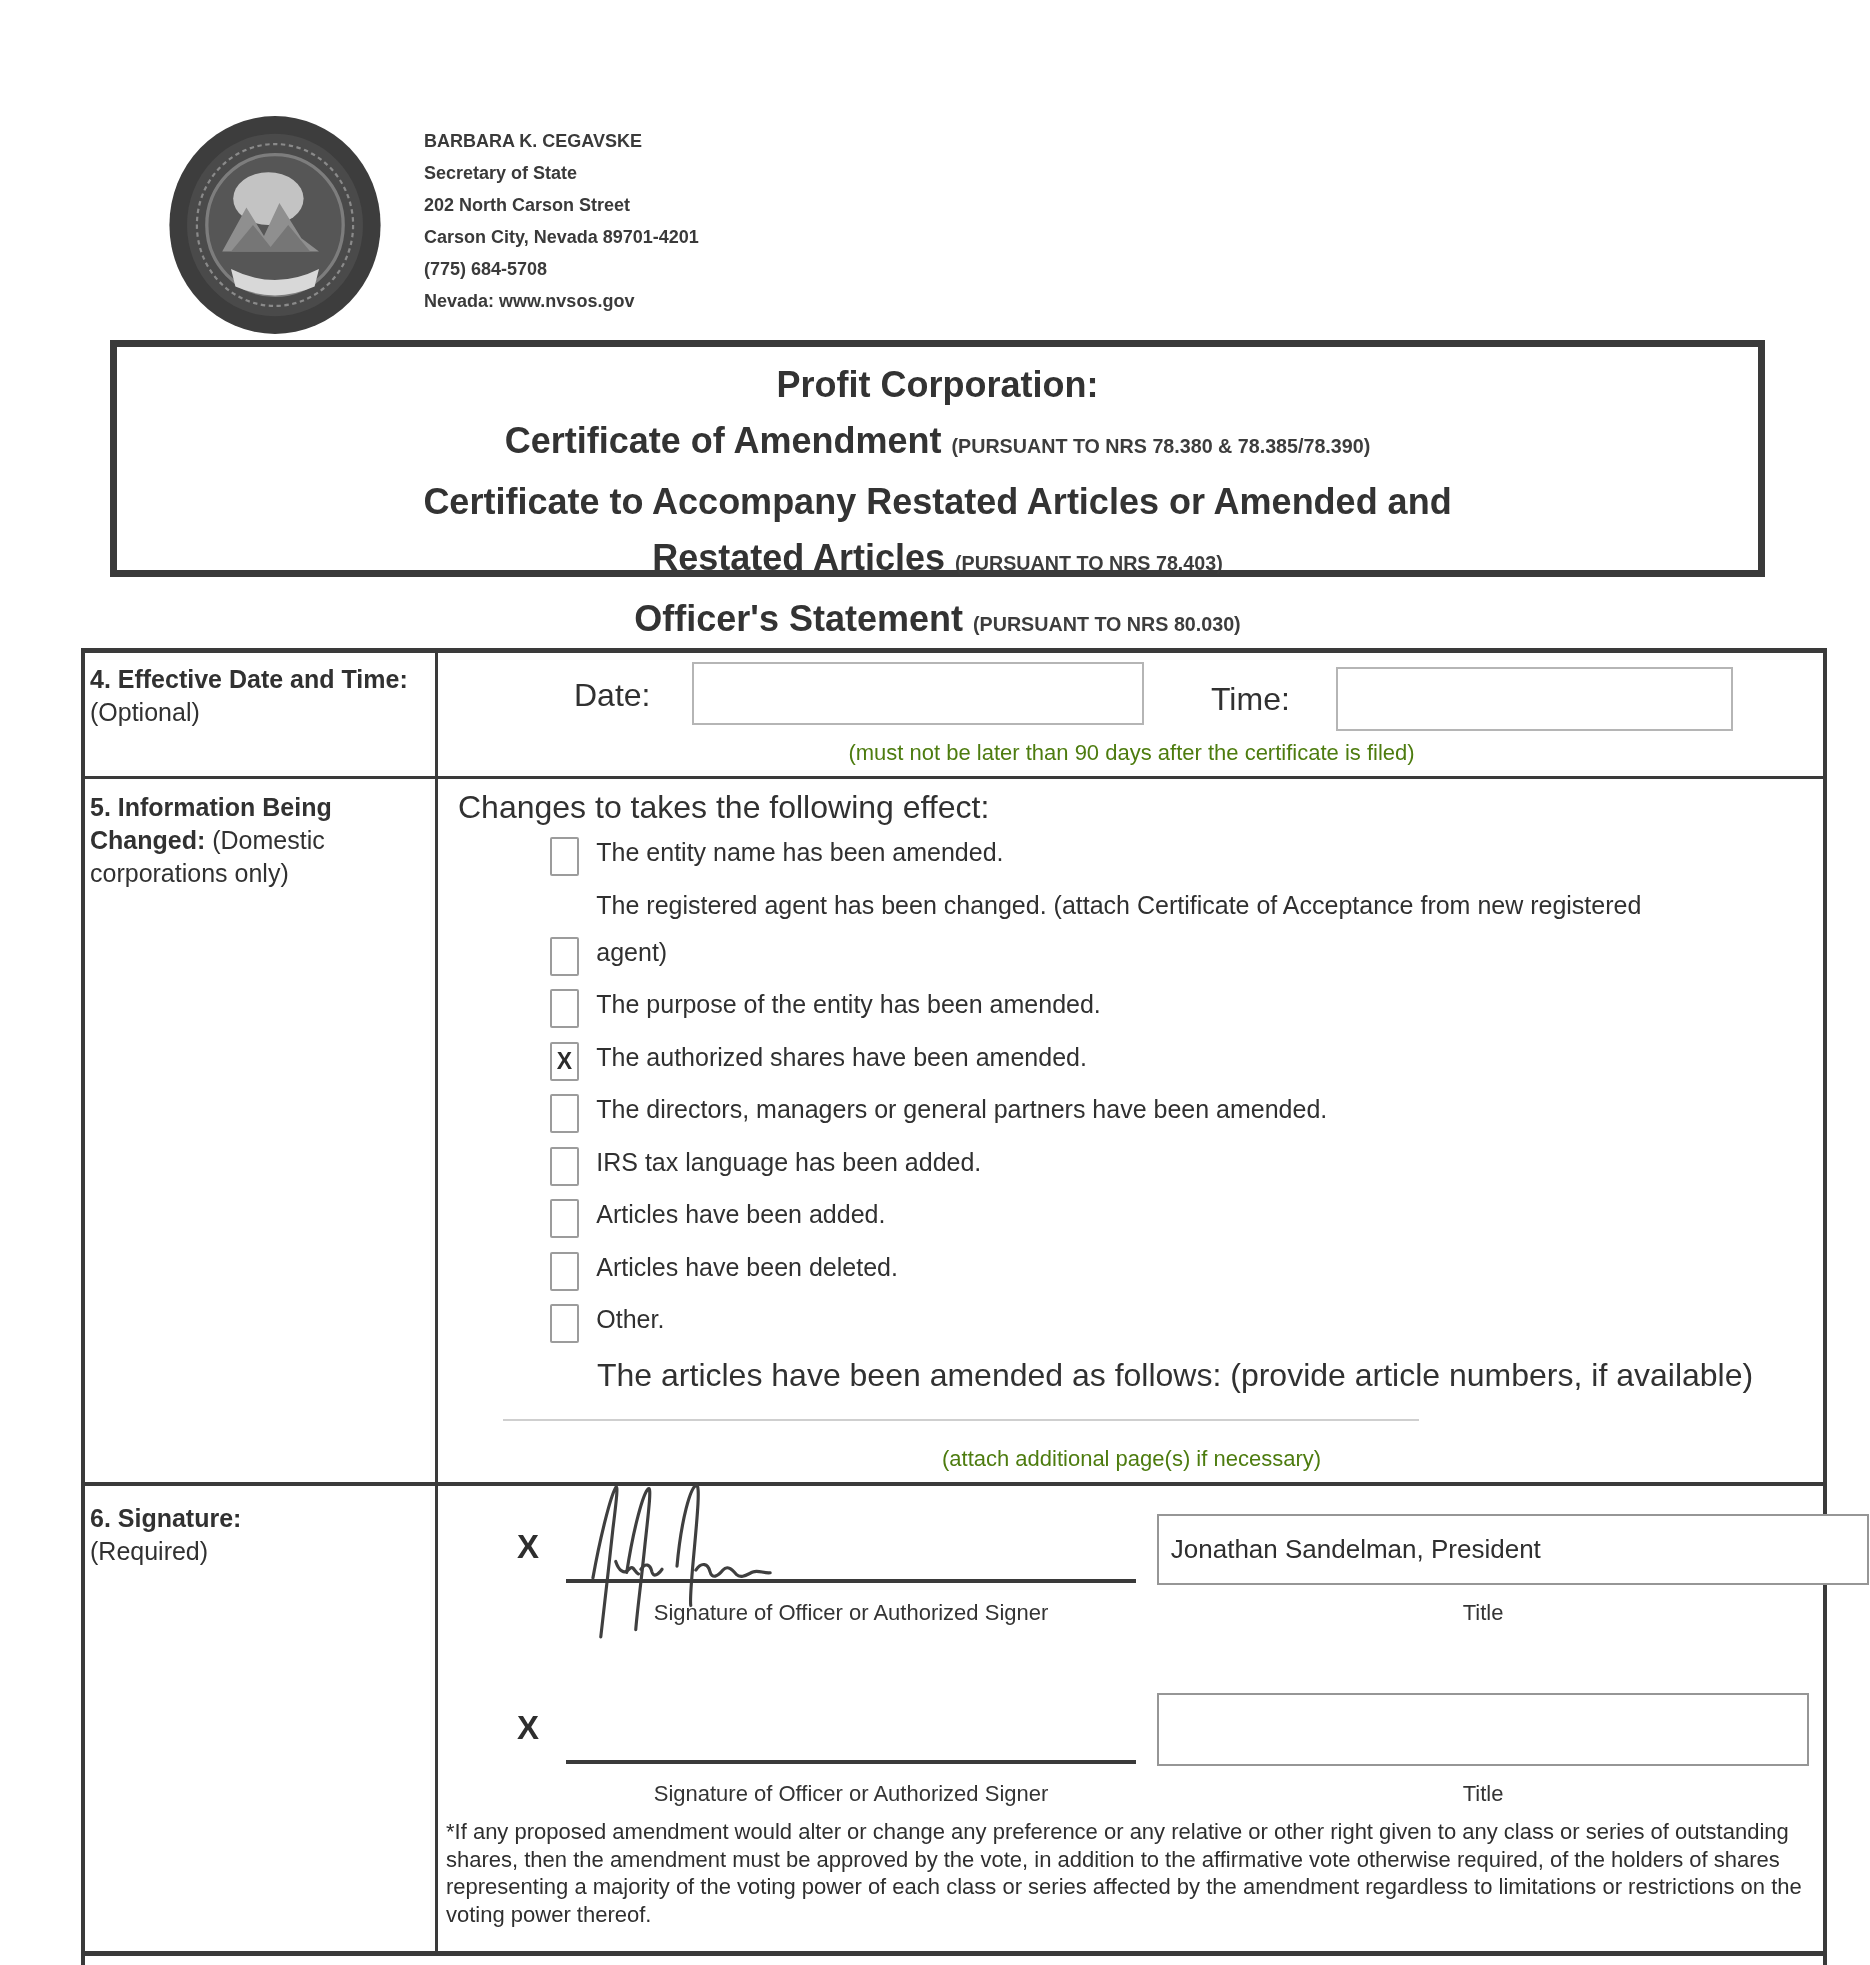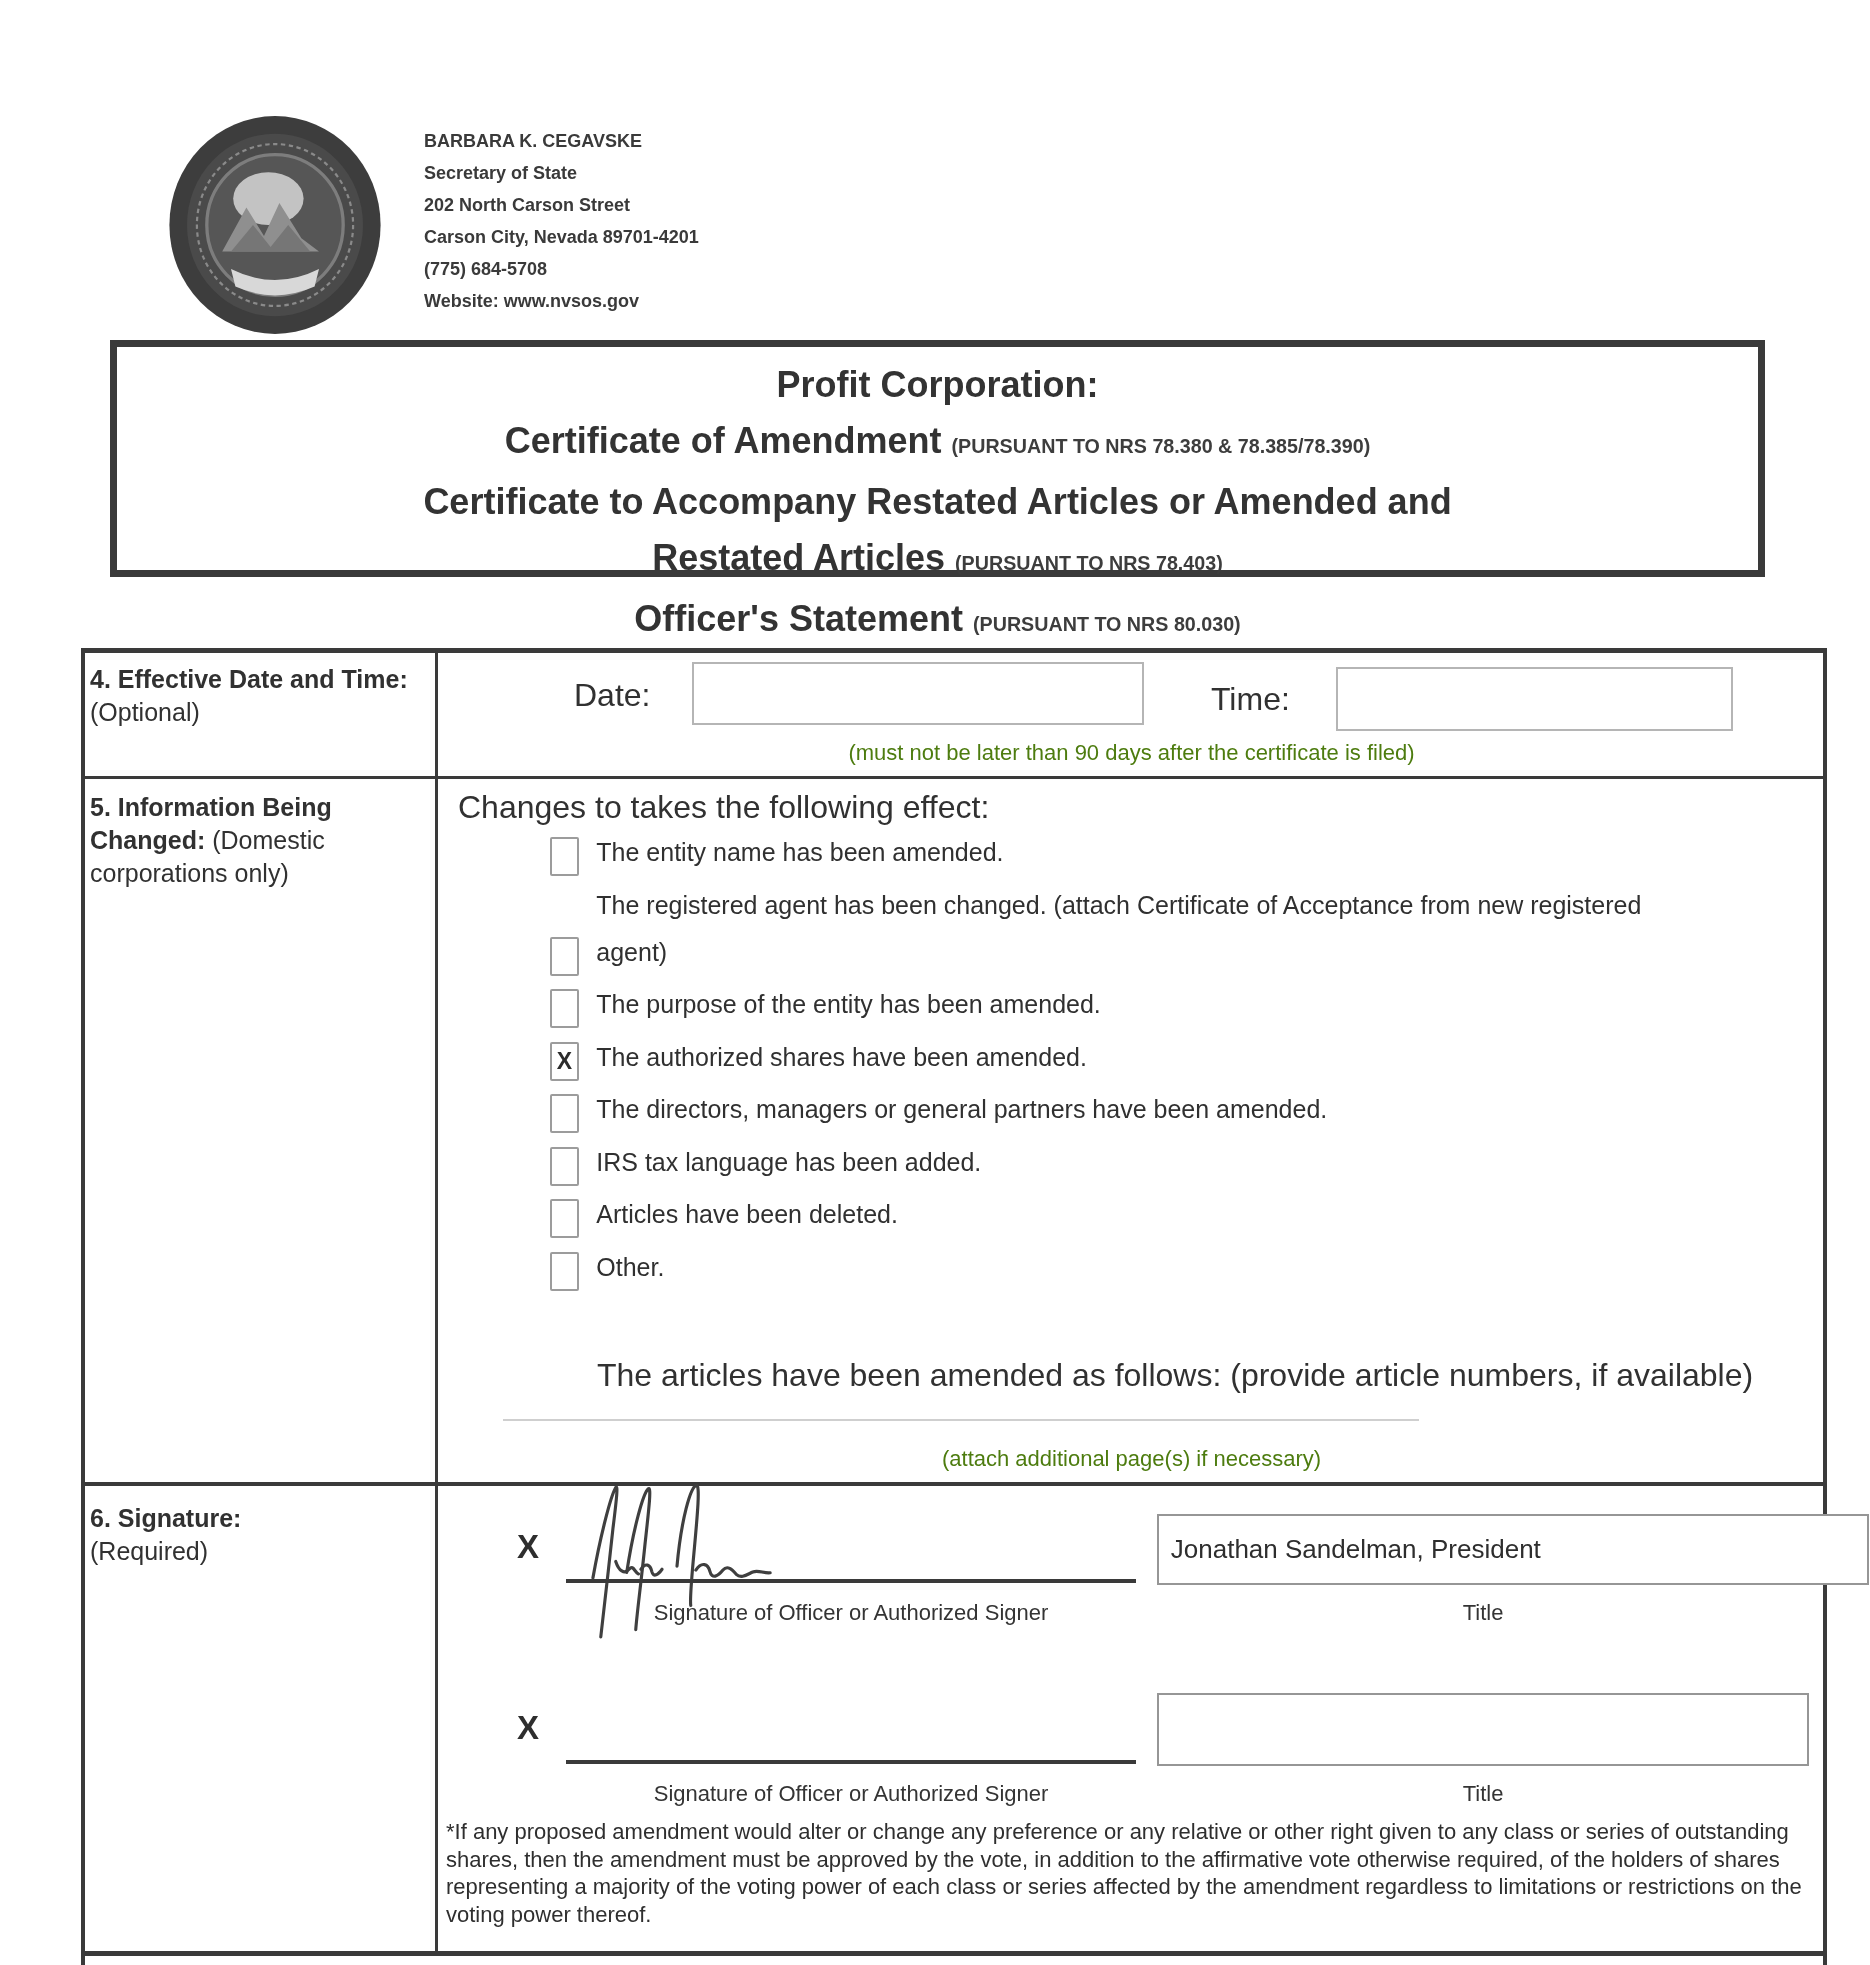--- a/index.html
+++ b/index.html
@@ -58,21 +58,21 @@
     <path d="M30 70 Q50 80 70 70 L68 78 Q50 86 32 78 Z" fill="#d8d8d8"></path>
     <ellipse cx="50" cy="50" rx="35.5" ry="36.8" fill="none" stroke="#8a8a8a" stroke-width="1" stroke-dasharray="2 1.6"></ellipse>
   </svg>
 
   <div class="abs agency">
     <div>BARBARA K. CEGAVSKE</div>
     <div>Secretary of State</div>
     <div>202 North Carson Street</div>
     <div>Carson City, Nevada 89701-4201</div>
     <div>(775) 684-5708</div>
-    <div>Website: www.nvsos.gov</div>
+    <div>Nevada: www.nvsos.gov</div>
   </div>
 
   <div class="abs title-box">
     <div class="tline" style="margin-top:10.2px;">Profit Corporation:</div>
     <div class="tline">
       <span>Certificate of Amendment</span>
       <span class="tnote">(PURSUANT TO NRS 78.380 &amp; 78.385/78.390)</span>
     </div>
     <div class="tline">Certificate to Accompany Restated Articles or Amended and</div>
     <div class="tline">
@@ -139,20 +139,26 @@
       <span class="cb">
           <span class="mark"></span>
         </span>
       <span class="cb-label">The directors, managers or general partners have been amended.</span>
     </div>
     <div class="cb-row">
       <span class="cb">
           <span class="mark"></span>
         </span>
       <span class="cb-label">IRS tax language has been added.</span>
+    </div>
+    <div class="cb-row">
+      <span class="cb">
+          <span class="mark"></span>
+        </span>
+      <span class="cb-label">Articles have been added.</span>
     </div>
     <div class="cb-row">
       <span class="cb">
           <span class="mark"></span>
         </span>
       <span class="cb-label">Articles have been deleted.</span>
     </div>
     <div class="cb-row">
       <span class="cb">
           <span class="mark"></span>

